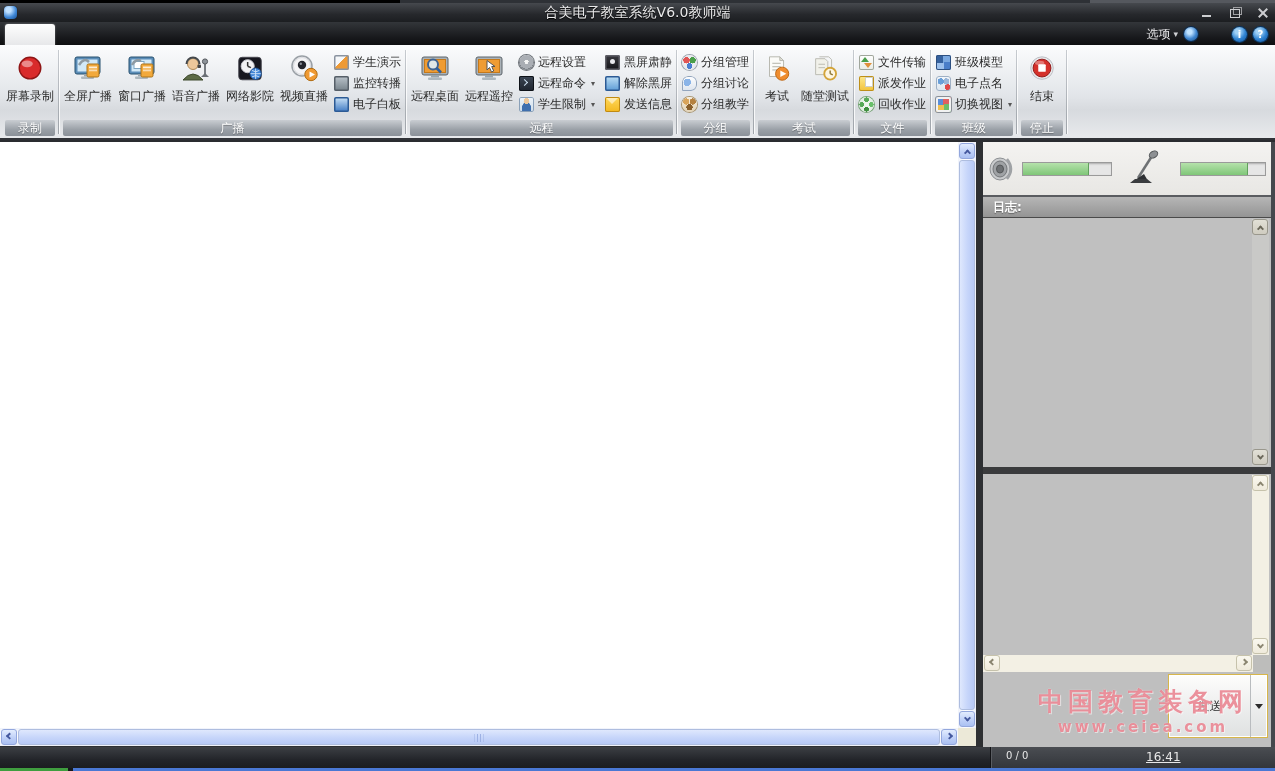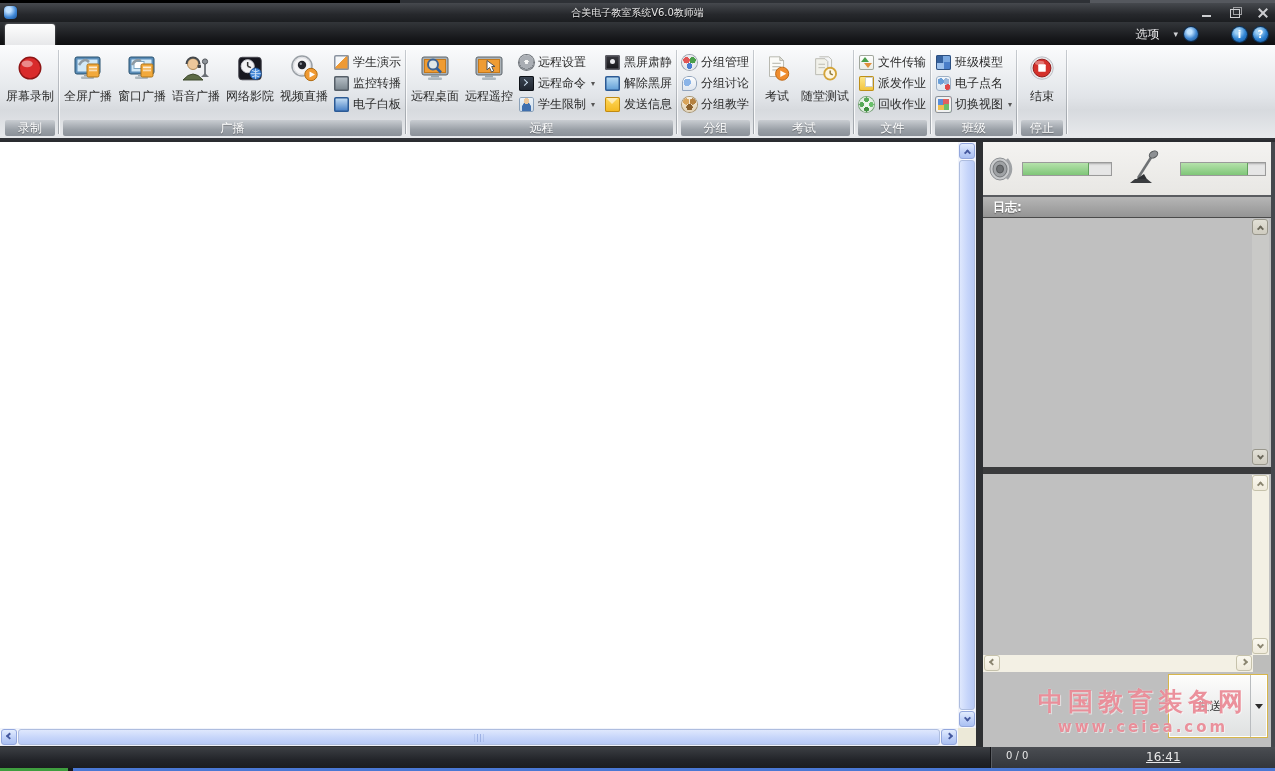--- a/index.html
+++ b/index.html
@@ -6,38 +6,38 @@
   *{box-sizing:border-box;font-family:"DejaVu Sans","Liberation Sans",sans-serif;}
   #app{position:relative;width:1275px;height:771px;overflow:hidden;background:#2a2c30;}
 
   
   #topstrip{position:absolute;left:0;top:0;width:1275px;height:3px;
     background:linear-gradient(to right,#000 0 400px,#2e3136 400px 1090px,#55585e 1090px);}
   #titlebar{position:absolute;left:0;top:3px;width:1275px;height:19px;
     background:linear-gradient(#46494e,#26282c 60%,#1c1e21);display:flex;align-items:center;}
   #appicon{width:13px;height:13px;margin-left:4px;border-radius:4px;
     background:radial-gradient(circle at 35% 30%,#bfe0ff 0 20%,#3f87d6 60%,#1a4e8e);box-shadow:0 0 1px #000;}
-  #title{position:absolute;left:0;right:0;text-align:center;color:#e9e9ea;font-size:10px;text-shadow:0 1px 1px #000;}
+  #title{position:absolute;left:0;right:0;text-align:center;color:#e9e9ea;font-size:14px;text-shadow:0 1px 1px #000;}
   #wincontrols{position:absolute;right:6px;top:4px;display:flex;gap:16px;align-items:center;}
   .wc{width:12px;height:11px;position:relative;cursor:default;}
   .wc-min::after{content:'';position:absolute;left:1px;bottom:1px;width:9px;height:2px;background:#cdced1;}
   .wc-res::after{content:'';position:absolute;left:1px;top:2px;width:8px;height:7px;border:1.5px solid #cdced1;}
   .wc-res::before{content:'';position:absolute;left:4px;top:0;width:7px;height:6px;border:1.5px solid #9d9ea1;}
   .wc-close::before,.wc-close::after{content:'';position:absolute;left:5px;top:0;width:2px;height:12px;background:#cdced1;}
   .wc-close::before{transform:rotate(45deg);} .wc-close::after{transform:rotate(-45deg);}
 
   
   #tabrow{position:absolute;left:0;top:22px;width:1275px;height:23px;
     background:linear-gradient(#33363a,#17181b 70%,#0e0f11);}
   .tab{position:absolute;top:2px;height:19px;padding:18px 13px;font-size:12px;line-height:21px;color:#d4d5d7;cursor:default;}
   .tab.active{background:linear-gradient(#fefefe,#e6e7e9 60%,#d9dadc);color:#1c1c1c;
     border-radius:3px 3px 0 0;box-shadow:0 0 2px rgba(255,255,255,.4);}
   #tab0{left:5px;} #tab1{left:57px;}
   #tabright{position:absolute;right:7px;top:2px;height:20px;display:flex;align-items:center;gap:6px;}
-  #optbtn{display:flex;align-items:center;gap:14px;color:#e8e8ea;font-size:12px;cursor:default;}
+  #optbtn{display:flex;align-items:center;gap:3px;color:#e8e8ea;font-size:12px;cursor:default;}
   #optbtn .caret{font-size:9px;color:#cfd0d3;}
   .gearicon{width:14px;height:14px;border-radius:50%;
     background:radial-gradient(circle at 40% 35%,#bfe2ff 0 18%,#3f86d0 55%,#17497f);
     box-shadow:0 0 0 1px #0c2b4d, 2px 2px 0 -4px #fff;}
   .circlei{width:15px;height:15px;border-radius:50%;text-align:center;line-height:15px;
     background:radial-gradient(circle at 38% 30%,#9fd0f5 0 18%,#2f83d2 55%,#0f4f97);
     color:#fff;font-size:10px;font-weight:bold;box-shadow:0 0 0 1px #0a3763;}
   #tabright .sp{width:22px;}
 
   

